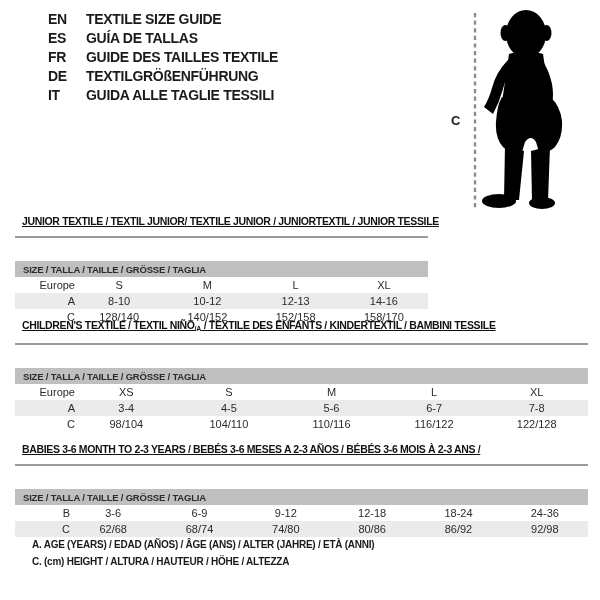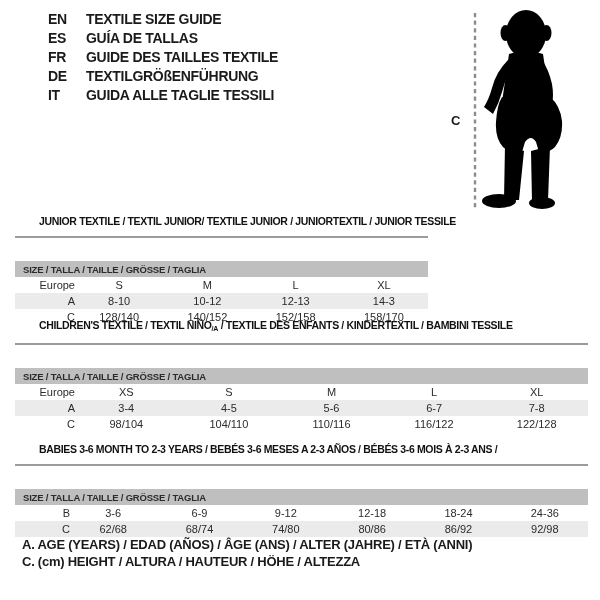--- a/index.html
+++ b/index.html
@@ -10,36 +10,36 @@
   
   .lang-block{position:absolute;left:40px;top:10px;margin-left:8px;}
   .lang-row{display:flex;line-height:19px;font-weight:bold;font-size:14px;letter-spacing:-0.3px;white-space:nowrap;}
   .lang-code{width:38px;flex:0 0 38px;}
 
   
   .figure{position:absolute;left:448px;top:4px;width:129px;height:212px;}
 
   
   .sec{position:absolute;}
-  .sec-heading{font-weight:bold;font-size:10.5px;letter-spacing:-0.35px;line-height:13px;color:#111;white-space:nowrap;margin-left:24px;}
+  .sec-heading{font-weight:bold;font-size:10.5px;letter-spacing:-0.35px;line-height:13px;color:#111;white-space:nowrap;margin-left:7px;text-decoration:underline;}
   .sec-heading .sub{font-size:7px;vertical-align:-2px;letter-spacing:-0.2px;}
   .sec-junior{left:15px;top:215px;width:413px;}
   .sec-children{left:15px;top:319px;width:573px;}
   .sec-babies{left:15px;top:443px;width:573px;}
 
   .table-wrap{margin-top:8px;}
   .table-wrap::before{content:"";display:block;height:2px;background:#9b9b9b;margin-bottom:3px;}
   table.size-table{width:100%;border-collapse:collapse;table-layout:fixed;font-size:11px;color:#2b2b2b;margin-top:23px;}
   .size-table th.bar{background:#bfbfbf;text-align:left;font-size:9.5px;font-weight:bold;letter-spacing:-0.2px;color:#2b2b2b;padding:2px 0 2px 8px;height:12px;}
   .size-table td{text-align:center;padding:1px 0;height:14px;font-size:11px;}
   .size-table td.lbl{text-align:right;padding-left:8px;}
   .size-table tr.alt{background:#ebebeb;}
 
   
-  .footnotes{position:absolute;left:22px;top:536px;font-weight:bold;font-size:13px;letter-spacing:-0.25px;line-height:17px;white-space:nowrap;}
+  .footnotes{position:absolute;left:32px;top:536px;font-weight:bold;font-size:10px;letter-spacing:-0.25px;line-height:17px;white-space:nowrap;}
 </style>
 </head>
 <body>
 
 <div class="page">
 
   <div class="lang-block">
     <div class="lang-row">
       <span class="lang-code">EN</span>
       <span class="lang-title">TEXTILE SIZE GUIDE</span>
@@ -104,21 +104,21 @@
             <td>S</td>
             <td>M</td>
             <td>L</td>
             <td>XL</td>
           </tr>
           <tr class="alt">
             <td class="lbl">A</td>
             <td>8-10</td>
             <td>10-12</td>
             <td>12-13</td>
-            <td>14-3</td>
+            <td>14-16</td>
           </tr>
           <tr>
             <td class="lbl">C</td>
             <td>128/140</td>
             <td>140/152</td>
             <td>152/158</td>
             <td>158/170</td>
           </tr>
         </tbody>
       </table>

